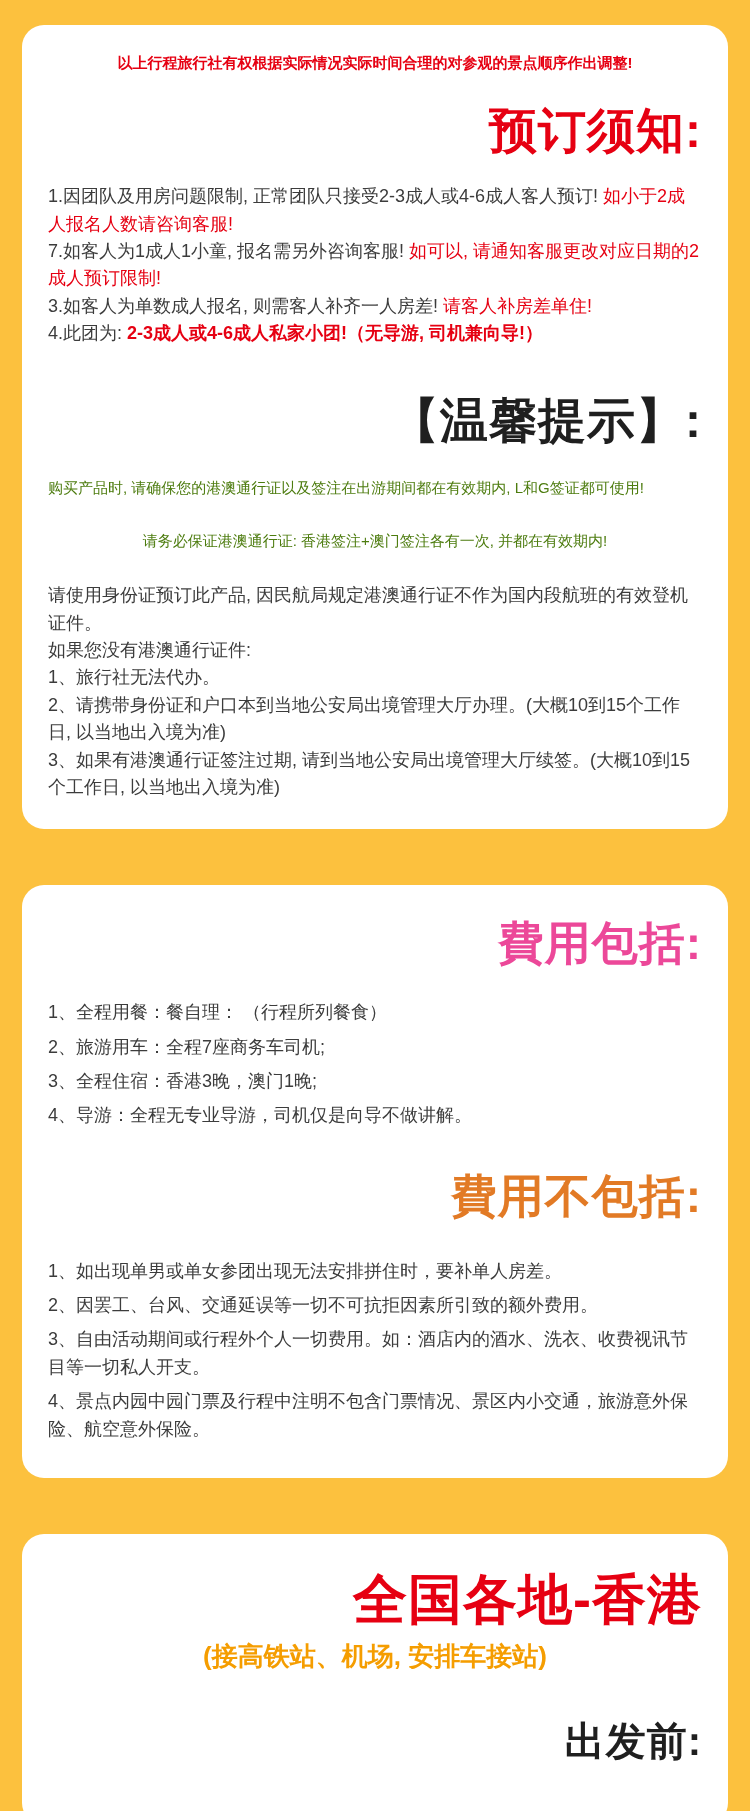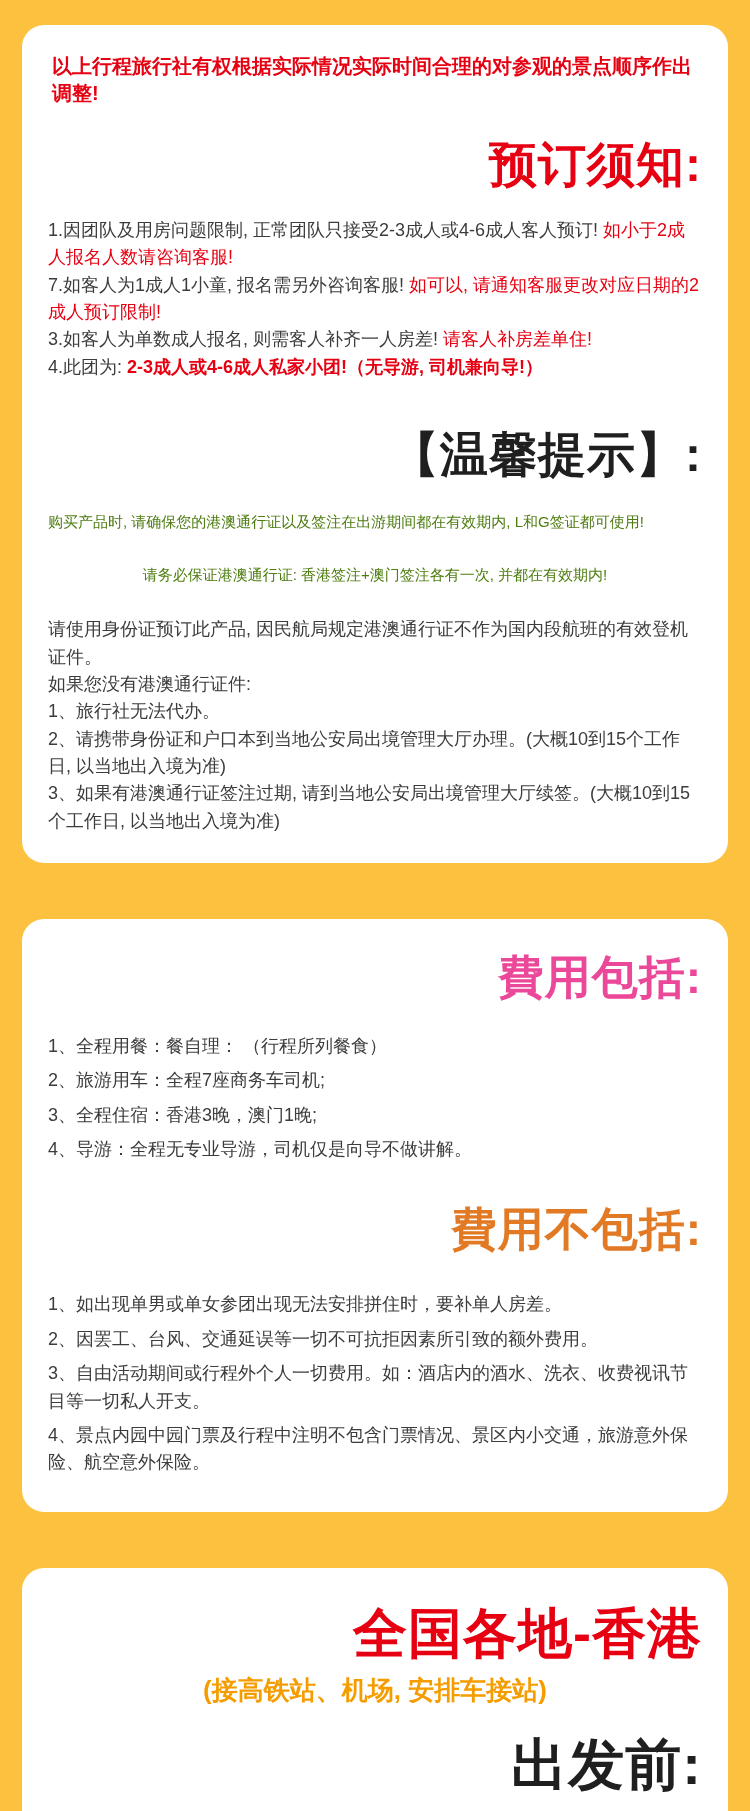--- a/index.html
+++ b/index.html
@@ -17,22 +17,23 @@
     border-radius: 22px;
     margin: 0 22px;
     padding: 22px 26px 28px;
     overflow: hidden;
   }
   .card + .card { margin-top: 56px; }
 
   .banner {
     color: #E60012;
     font-weight: bold;
-    font-size: 20px;
+    font-size: 15px;
     line-height: 1.35;
+    text-align: center;
     margin: 6px 4px 0;
   }
   .h {
     text-align: right;
     font-weight: bold;
     margin: 0;
     letter-spacing: 1px;
   }
   .h-red    { color: #E60012; font-size: 48px; margin: 26px 0 20px; }
   .h-black  { color: #1F1F1F; font-size: 48px; margin: 42px 0 24px; }
@@ -70,22 +71,22 @@
   }
   .route-sub {
     color: #F59D00;
     font-weight: bold;
     font-size: 26px;
     text-align: center;
     margin: 0 0 8px;
   }
   .before-title {
     color: #1F1F1F;
-    font-size: 56px;
-    margin: 20px 0 28px;
+    font-size: 40px;
+    margin: 40px 0 28px;
   }
 </style>
 </head>
 <body>
 
 <div class="page">
 
   <div class="card">
     <p class="banner">以上行程旅行社有权根据实际情况实际时间合理的对参观的景点顺序作出调整!</p>
 

